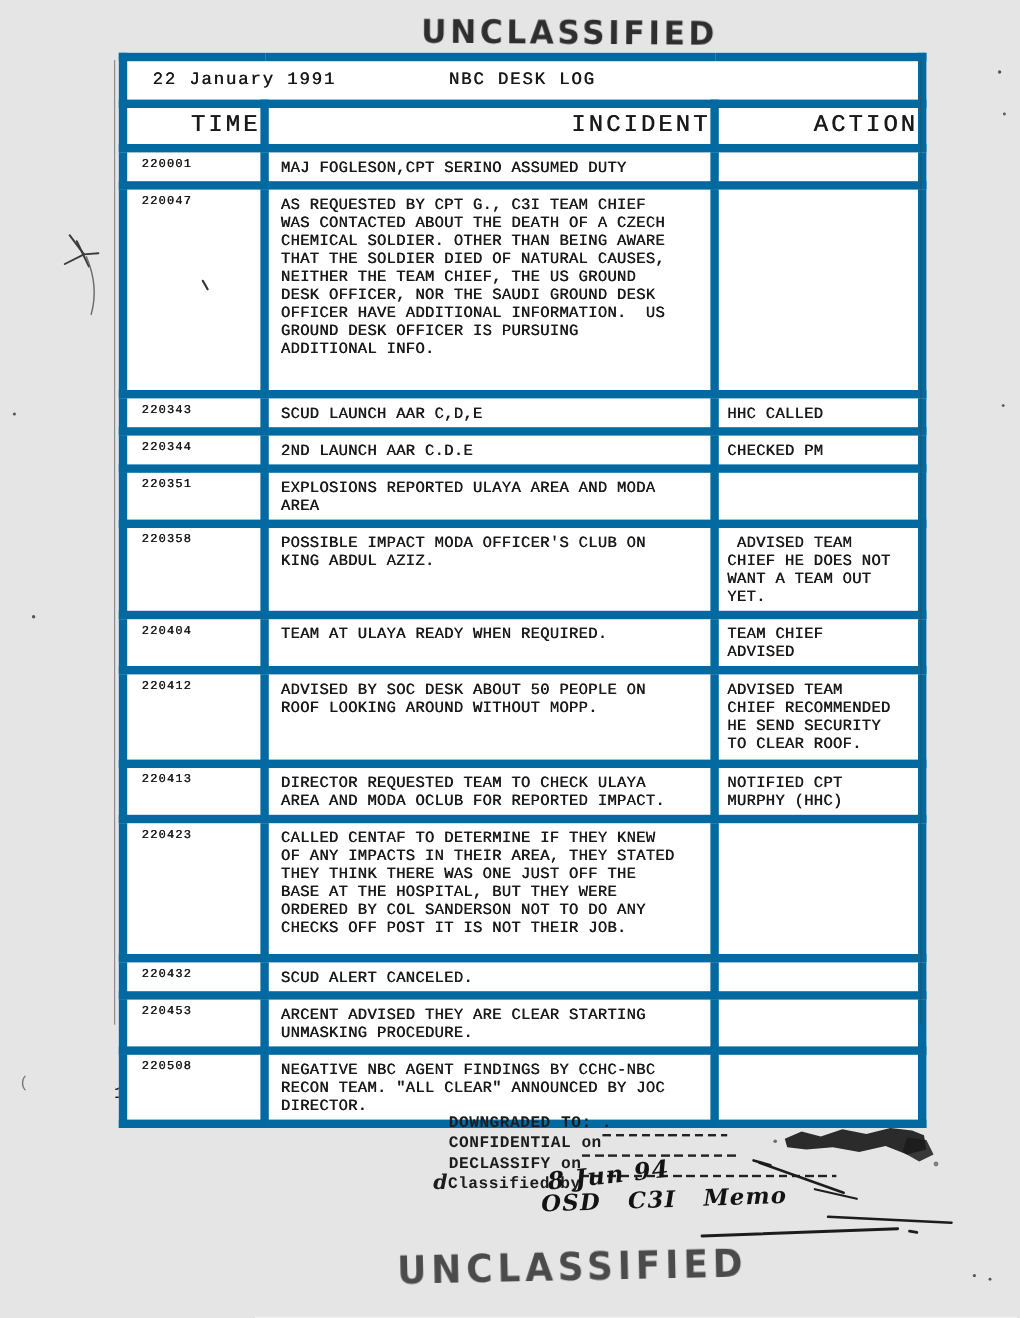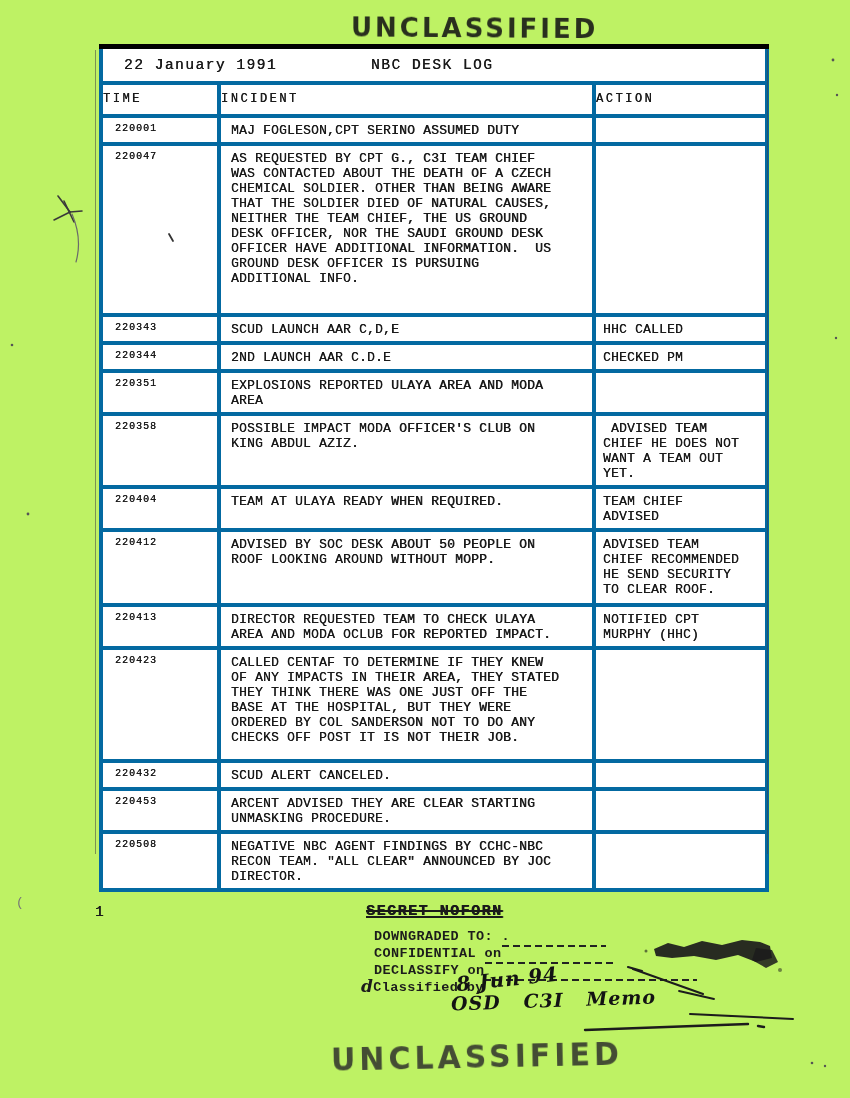--- a/index.html
+++ b/index.html
@@ -1,41 +1,41 @@
 <!DOCTYPE html>
 <html><head>
 <meta charset="utf-8">
 <style>
   html,body{margin:0;padding:0;}
   body{width:850px;height:1098px;background:#fff;position:relative;
        font-family:"Liberation Mono","DejaVu Sans Mono",monospace;color:#1a1a1a;}
-  .page{position:absolute;inset:0;overflow:hidden;background:#bef264;}
+  .page{position:absolute;inset:0;overflow:hidden;background:#e5e5e5;}
 
   
   .stamp-top{position:absolute;left:351px;top:13px;z-index:1;
     font-family:"DejaVu Sans",sans-serif;font-size:26px;font-weight:bold;
     letter-spacing:3px;color:#151515;opacity:.88;transform:scaleY(1.05) rotate(.4deg);
     filter:blur(.35px);}
   .stamp-bottom{position:absolute;left:331px;top:1039px;z-index:4;
     font-family:"DejaVu Sans",sans-serif;font-size:30px;font-weight:bold;
     letter-spacing:4px;color:#2a2a2a;opacity:.82;
     transform:rotate(-1.2deg) scaleY(1.08);filter:blur(.4px);}
 
   
   table.log{position:absolute;left:99px;top:44px;width:666px;z-index:2;
     border-collapse:collapse;background:#fff;table-layout:fixed;
     border:2px solid #141414;border-top:5px solid #000;}
-  table.log td,table.log th{border:4px solid #0369a1;
+  table.log td,table.log th{border:7px solid #0369a1;
     text-shadow:.35px 0 0 currentColor;}
   .title-row td{height:30px;position:relative;font-size:14.5px;
     letter-spacing:1.5px;vertical-align:middle;}
   .doc-date{margin-left:20px;}
   .doc-title{position:absolute;left:268px;top:8px;}
-  th{font-size:12px;font-weight:normal;letter-spacing:2.5px;height:22px;
-     text-align:left;padding:3px 0 4px;}
+  th{font-size:20px;font-weight:normal;letter-spacing:2.5px;height:22px;
+     text-align:right;padding:3px 0 4px;}
   td.time{vertical-align:top;padding:5px 2px 4px 12px;font-size:10px;letter-spacing:1px;}
   td.incident{vertical-align:top;padding:5px 6px 4px 10px;font-size:13px;
      line-height:15px;white-space:pre-wrap;letter-spacing:.2px;}
   td.action{vertical-align:top;padding:5px 2px 4px 7px;font-size:13px;
      line-height:15px;white-space:pre-wrap;letter-spacing:.2px;}
   tbody tr:nth-child(2) td{height:158px;margin-top:14px;}
   tbody tr:nth-child(6) td{height:54px;}
   tbody tr:nth-child(8) td{height:62px;}
   tbody tr:nth-child(10) td{height:100px;}
   tbody tr:nth-child(14) td{height:50px;}

